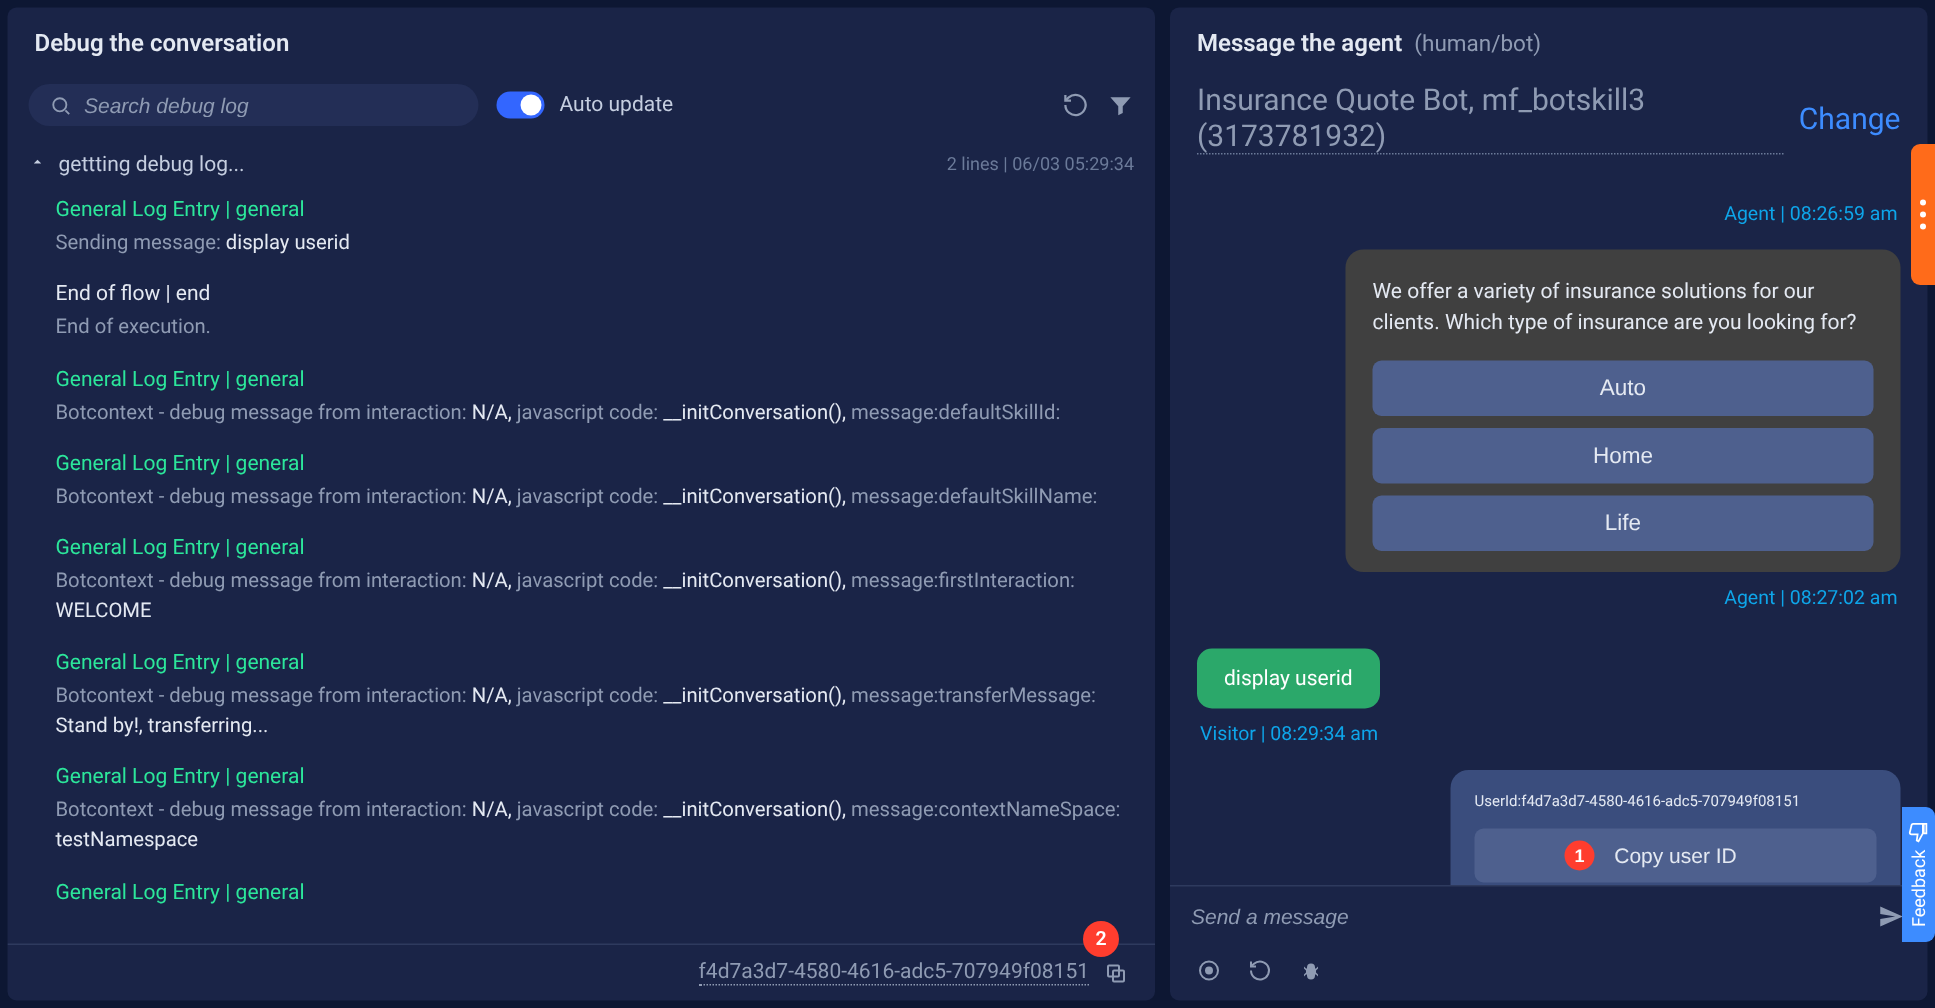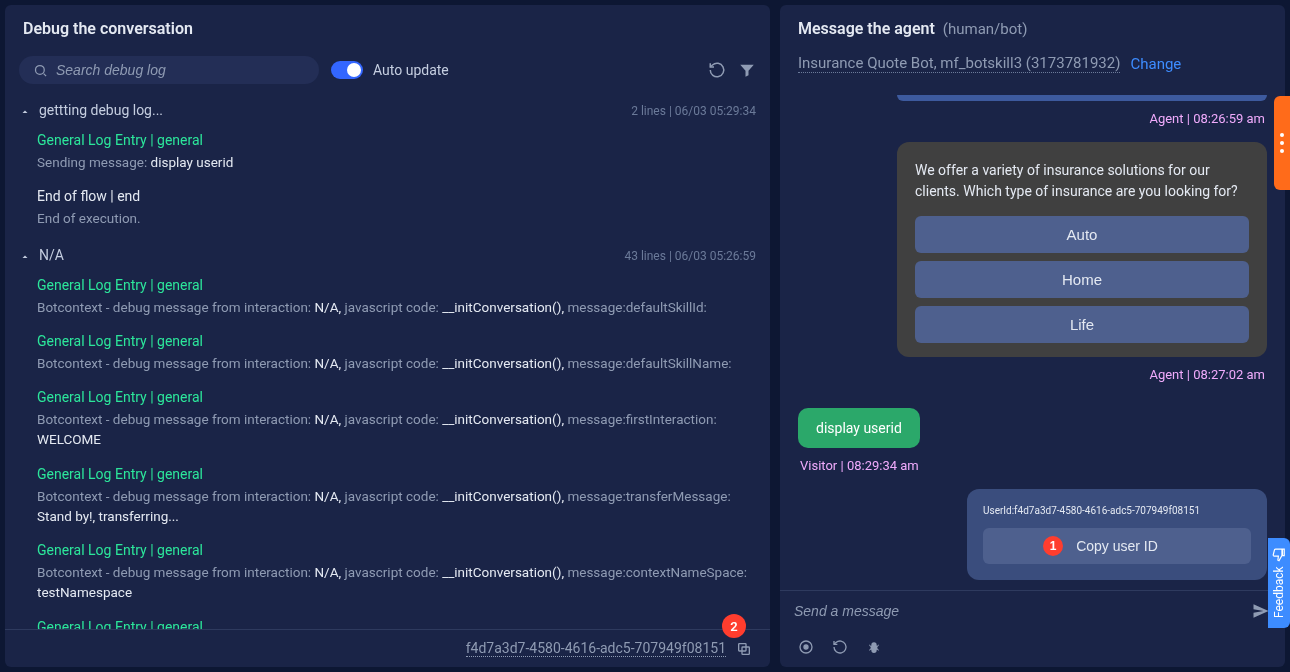--- a/index.html
+++ b/index.html
@@ -66,21 +66,21 @@
     }
     .toggle::after {
       content: ''; position: absolute; width: 14px; height: 14px;
       background: #fff; border-radius: 50%; top: 2px; right: 2px;
     }
     .toggle-label { font-size: 14px; color: #c5cee0; }
     .toolbar-spacer { flex: 1; }
     .tool-icon { width: 18px; height: 18px; color: #8f9bb3; cursor: pointer; }
     .log-container { flex: 1; overflow-y: auto; padding: 0 14px; }
     .log-group-header {
-      display: flex; align-items: flex-end; gap: 8px;
+      display: flex; align-items: flex-start; gap: 8px;
       padding: 8px 0; font-size: 14px; color: #c5cee0;
     }
     .log-group-header .chev { width: 12px; height: 12px; transform: rotate(180deg); }
     .log-group-header .meta {
       margin-left: auto; font-size: 12px; color: #6b7a99;
     }
     .log-entry { padding: 6px 0 10px 18px; font-size: 14px; }
     .log-title { color: #2ce69b; margin-bottom: 4px; }
     .log-title.white { color: #e4e9f2; }
     .log-body { color: #8f9bb3; font-size: 13.5px; line-height: 1.5; }
@@ -97,34 +97,34 @@
     .badge-num {
       position: absolute; right: 24px; top: -16px;
       width: 24px; height: 24px; background: #ff3d2e;
       border-radius: 50%; color: #fff; font-size: 13px;
       display: flex; align-items: center; justify-content: center;
       font-weight: 600;
     }
     
     .bot-info {
       padding: 4px 18px 12px;
-      font-size: 15px;
-      display: flex; gap: 10px; align-items: center;
+      font-size: 20px;
+      display: flex; gap: 10px; align-items: center; justify-content: flex-end;
     }
     .bot-info .name { color: #8f9bb3; border-bottom: 1px dotted #6b7a99; }
     .bot-info .change { color: #3d8cff; cursor: pointer; }
     .chat-scroll {
       flex: 1; overflow-y: auto; padding: 10px 18px;
       display: flex; flex-direction: column; gap: 6px;
     }
     .stub-bubble {
       align-self: flex-end; width: 370px; height: 8px;
       background: #3d5a9e; border-radius: 0 0 12px 12px;
     }
-    .msg-meta { align-self: flex-end; font-size: 13px; color: #f0abfc; margin: 4px 2px 10px; }
+    .msg-meta { align-self: flex-end; font-size: 13px; color: #0ea5e9; margin: 4px 2px 10px; }
     .msg-meta.left { align-self: flex-start; }
     .agent-card {
       align-self: flex-end; width: 370px;
       background: #404040; border-radius: 12px;
       padding: 18px 18px 14px; color: #e4e9f2;
     }
     .agent-card .text { font-size: 14px; line-height: 1.5; margin-bottom: 14px; }
     .opt-btn {
       display: block; width: 100%;
       background: #4e608e; color: #e4e9f2;
@@ -230,27 +230,20 @@
     </div>
     <div class="log-entry">
       <div class="log-title">General Log Entry | general</div>
       <div class="log-body"><span>Sending message: </span><span class="hl">display userid</span></div>
     </div>
     <div class="log-entry">
       <div class="log-title white">End of flow | end</div>
       <div class="log-body">End of execution.</div>
     </div>
 
-    <div class="log-group-header">
-      <svg class="chev" viewBox="0 0 24 24" fill="currentColor">
-          <path d="M7 10l5 5 5-5z"></path>
-        </svg>
-      <span>N/A</span>
-      <span class="meta"><span>43 lines</span> | <span>06/03 05:26:59</span></span>
-    </div>
     <div class="log-entry">
       <div class="log-title">General Log Entry | general</div>
       <div class="log-body"><span>Botcontext - debug message from interaction: </span><span class="hl">N/A,</span><span> javascript code: </span><span class="hl">__initConversation(),</span><span> message:defaultSkillId:</span></div>
     </div>
     <div class="log-entry">
       <div class="log-title">General Log Entry | general</div>
       <div class="log-body"><span>Botcontext - debug message from interaction: </span><span class="hl">N/A,</span><span> javascript code: </span><span class="hl">__initConversation(),</span><span> message:defaultSkillName:</span></div>
     </div>
     <div class="log-entry">
       <div class="log-title">General Log Entry | general</div>

